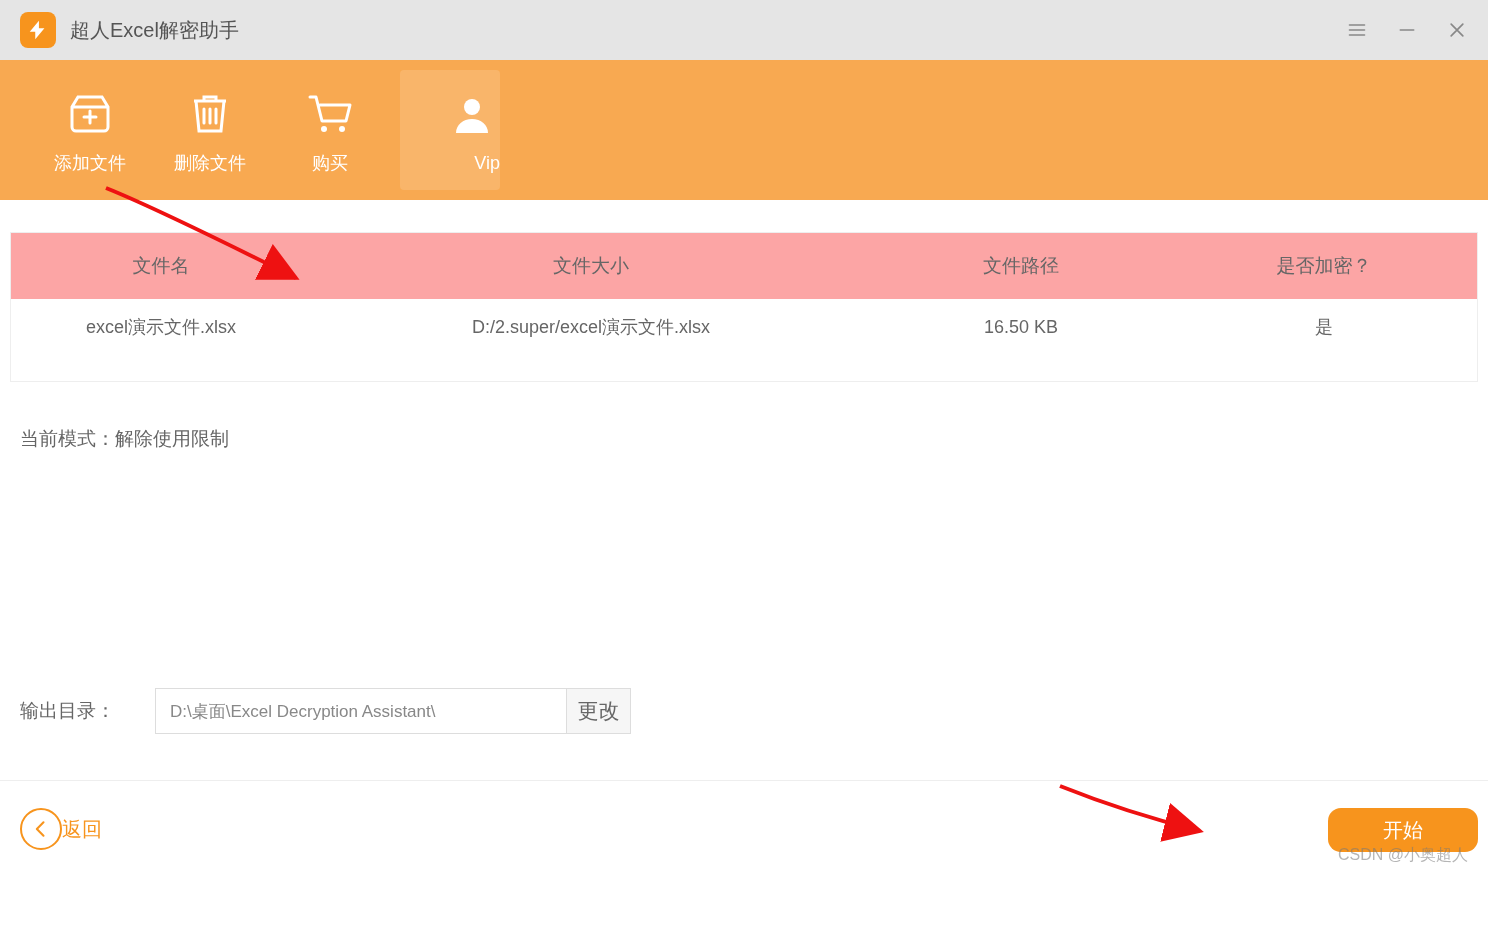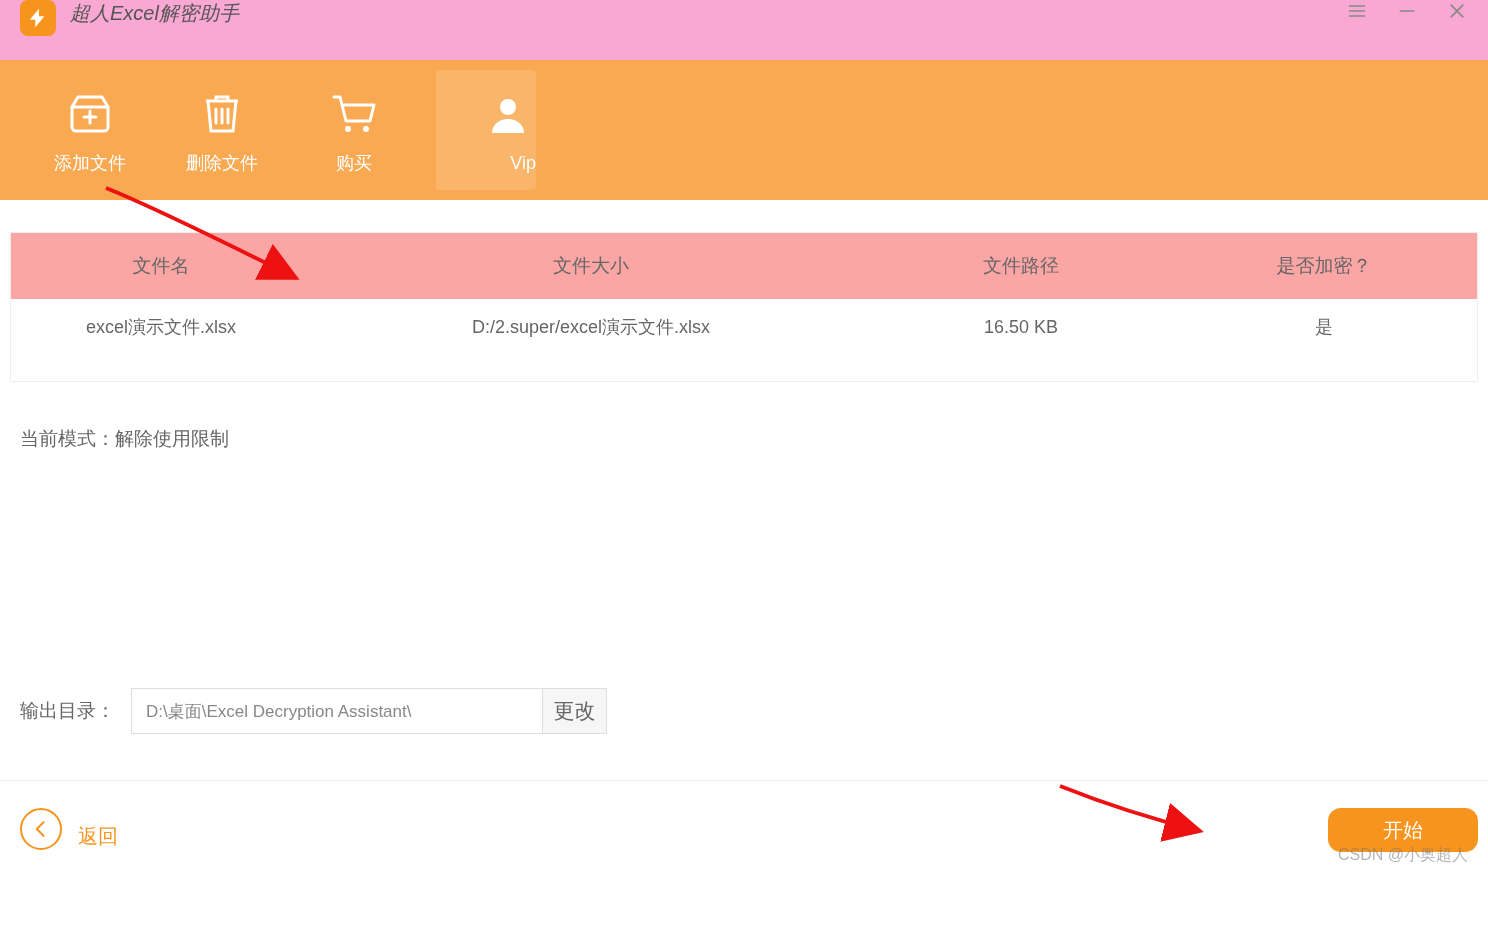--- a/index.html
+++ b/index.html
@@ -9,24 +9,23 @@
     font-family: "Microsoft YaHei", Arial, sans-serif;
     background: #fff;
     color: #555;
     overflow: hidden;
     position: relative;
   }
   
   .titlebar {
     height: 60px;
     display: flex;
-    align-items: flex-start;
+    align-items: center;
     padding: 0 20px;
-    background: #f9a8d4;
-    font-style: italic;
+    background: #e5e5e5;
   }
   .logo-box {
     width: 36px; height: 36px;
     border-radius: 8px;
     background: #f7941d;
     display: flex; align-items: center; justify-content: center;
     margin-right: 14px;
   }
   .logo-box svg { width: 22px; height: 22px; }
   .app-title { font-size: 20px; color: #555; }
@@ -34,21 +33,21 @@
   .win-controls .wc { width: 22px; height: 22px; display:flex; align-items:center; justify-content:center; cursor:pointer; color:#888; }
   .win-controls svg { width: 20px; height: 20px; stroke:#888; }
 
   
   .toolbar {
     height: 140px;
     background: #f8a951;
     display: flex;
     align-items: center;
     padding-left: 40px;
-    gap: 32px;
+    gap: 20px;
   }
   .tool-btn {
     width: 100px;
     height: 120px;
     display: flex;
     flex-direction: column;
     align-items: center;
     justify-content: center;
     color: #fff;
     font-size: 18px;
@@ -90,21 +89,21 @@
     color: #666;
   }
 
   
   .outdir-row {
     position: absolute;
     left: 20px;
     top: 688px;
     display: flex;
     align-items: center;
-    gap: 16px;
+    gap: 40px;
     font-size: 19px;
     color: #666;
   }
   .outdir-box {
     display: flex;
     border: 1px solid #ddd;
   }
   .outdir-input {
     width: 410px;
     height: 44px;
@@ -131,22 +130,22 @@
     left: 0; right: 0;
     top: 780px;
     height: 1px;
     background: #eee;
   }
   .back-row {
     position: absolute;
     left: 20px;
     top: 808px;
     display: flex;
-    align-items: flex-end;
-    gap: 16px;
+    align-items: center;
+    gap: 0;
     cursor: pointer;
   }
   .back-circle {
     width: 42px; height: 42px;
     border: 2px solid #f7941d;
     border-radius: 50%;
     display:flex; align-items:center; justify-content:center;
   }
   .back-circle svg { width: 20px; height: 20px; stroke:#f7941d; fill:none; stroke-width:2.5; }
   .back-label { font-size: 20px; color: #f7941d; }

